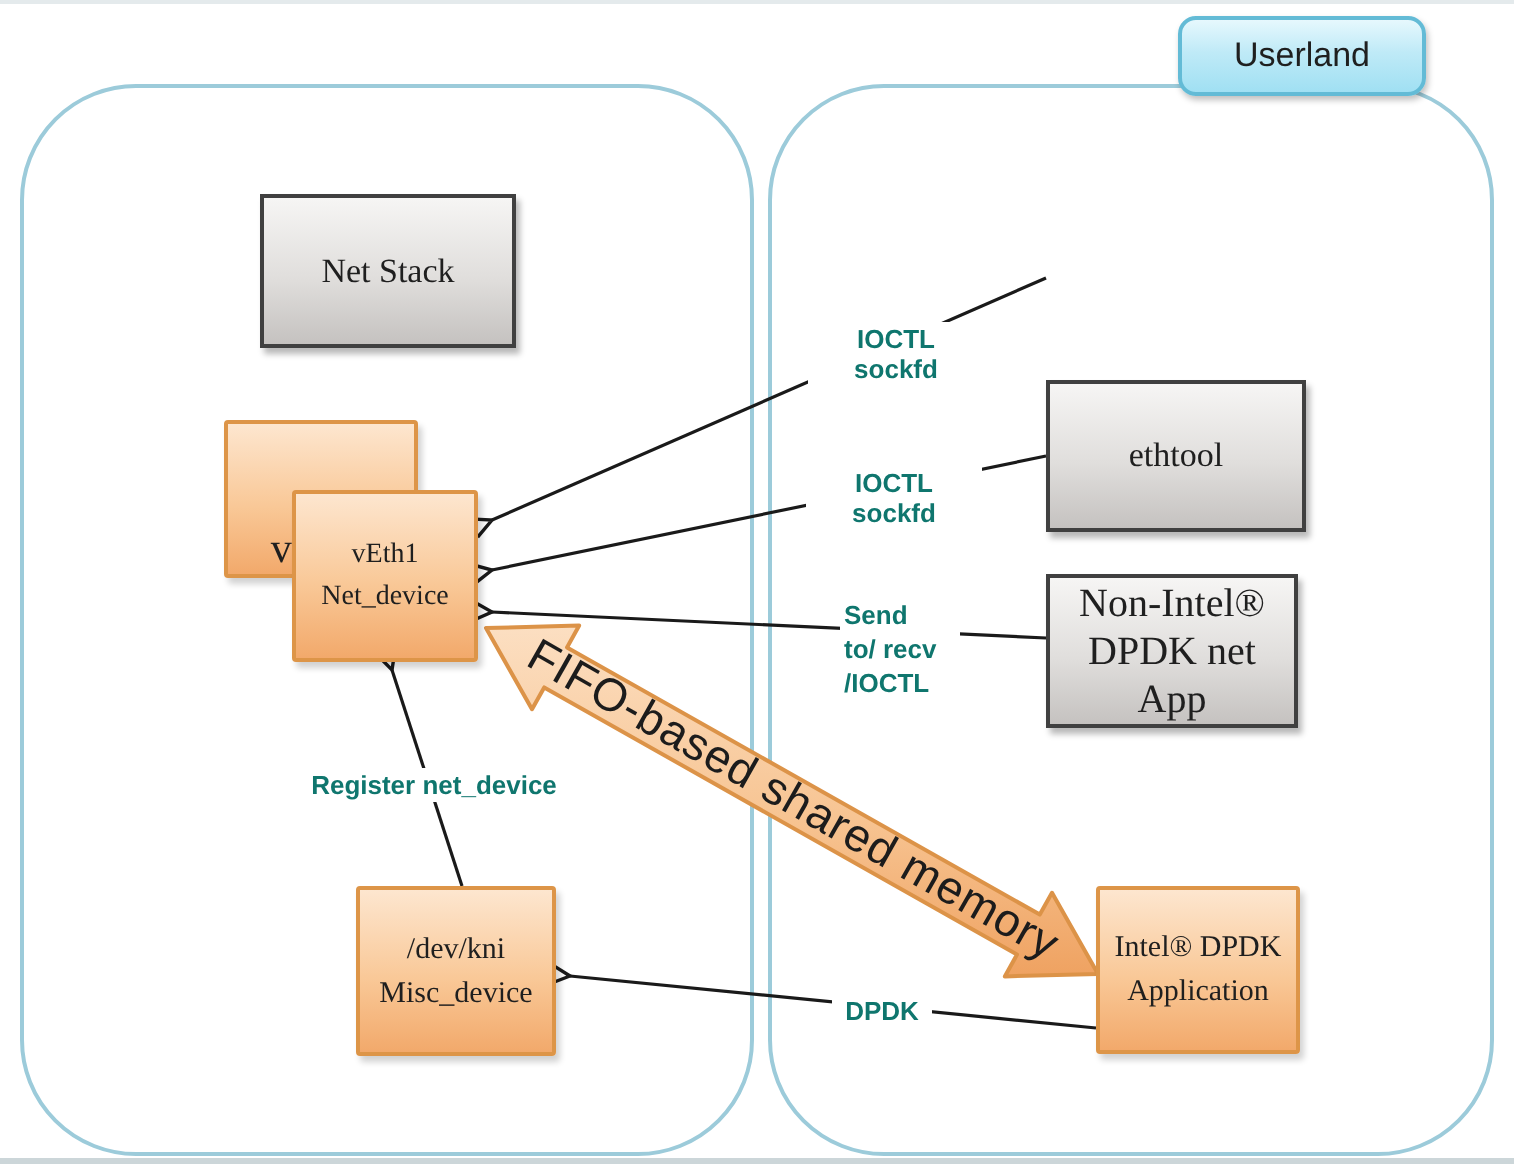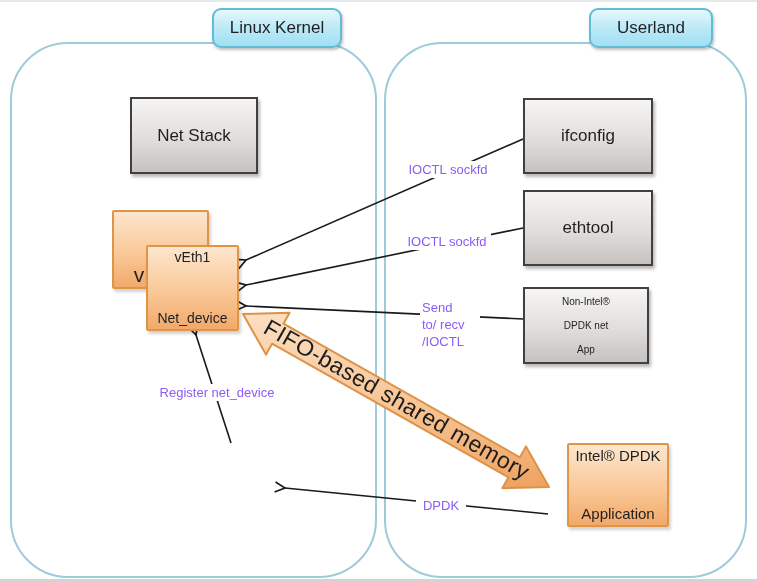--- a/index.html
+++ b/index.html
@@ -20,43 +20,42 @@
     position:absolute;box-sizing:border-box;display:flex;align-items:center;justify-content:center;
     background:linear-gradient(#e6f8fd,#bfeaf7 45%,#a0e0f3);
     border:2px solid #63bbd6;border-radius:9px;font-size:17px;
     box-shadow:1px 2px 3px rgba(0,0,0,.25);z-index:5;
   }
   #kernel-region-label{left:212px;top:8px;width:130px;height:40px;}
   #userland-region-label{left:589px;top:8px;width:124px;height:40px;}
   svg#connector-layer{position:absolute;left:0;top:0;z-index:2;}
   .box{
     position:absolute;box-sizing:border-box;display:flex;flex-direction:column;
-    align-items:center;justify-content:center;text-align:center;z-index:3;
+    align-items:center;justify-content:center;text-align:center;z-index:3;font-family:Liberation Serif, serif;
   }
   .gbox{
     background:linear-gradient(#f6f5f4,#e0dedc 55%,#c5c2c0);
     border:2px solid #404040;box-shadow:2px 3px 3px rgba(0,0,0,.28);
   }
   .obox{
     background:linear-gradient(#fde6cf,#f9c897 55%,#f2a96b);
     border:2px solid #dd9548;border-radius:2px;
     box-shadow:2px 3px 3px rgba(0,0,0,.18);
-    justify-content:space-between;
   }
   #net-stack-box{left:130px;top:97px;width:128px;height:77px;font-size:17px;}
   #ifconfig-box{left:523px;top:98px;width:130px;height:76px;font-size:17px;}
   #ethtool-box{left:523px;top:190px;width:130px;height:76px;font-size:17px;}
-  #non-intel-dpdk-app-box{left:523px;top:287px;width:126px;height:77px;font-size:10px;line-height:24px;}
+  #non-intel-dpdk-app-box{left:523px;top:287px;width:126px;height:77px;font-size:20px;line-height:24px;}
   #veth0-box{left:112px;top:210px;width:97px;height:79px;justify-content:flex-end;padding-top:9px;font-size:21px;}
   #veth1-box{left:146px;top:245px;width:93px;height:86px;font-size:14px;line-height:21px;z-index:4;}
   #dev-kni-box{left:178px;top:443px;width:100px;height:85px;font-size:15px;line-height:22px;}
-  #intel-dpdk-app-box{left:548px;top:443px;width:102px;height:84px;font-size:15px;line-height:22px;margin-left:19px;}
+  #intel-dpdk-app-box{left:548px;top:443px;width:102px;height:84px;font-size:15px;line-height:22px;}
   .conn-label{
-    position:absolute;background:#ffffff;font-size:13px;color:#8b5cf6;
-    z-index:4;text-align:center;padding:1px 2px;
+    position:absolute;background:#ffffff;font-size:13px;color:#0f766e;
+    z-index:4;text-align:center;padding:1px 2px;font-weight:bold;
   }
   #label-ioctl-sockfd-1{left:404px;top:161px;width:84px;}
   #label-ioctl-sockfd-2{left:403px;top:233px;width:84px;}
   #label-send-recv{left:420px;top:298px;width:56px;text-align:left;line-height:17px;}
   #label-ioctl{left:416px;top:497px;width:46px;}
   #label-register{left:151px;top:384px;width:128px;}
 </style>
 </head>
 <body>
 
@@ -83,42 +82,40 @@
     <line x1="523" y1="139" x2="246" y2="260" stroke="#1a1a1a" stroke-width="1.6" marker-end="url(#arrow-v)"></line>
     <line x1="523" y1="228" x2="246" y2="285" stroke="#1a1a1a" stroke-width="1.6" marker-end="url(#arrow-v)"></line>
     <line x1="523" y1="319" x2="246" y2="306" stroke="#1a1a1a" stroke-width="1.6" marker-end="url(#arrow-v)"></line>
     <line x1="548" y1="514" x2="285" y2="488" stroke="#1a1a1a" stroke-width="1.6" marker-end="url(#arrow-v)"></line>
     <line x1="231" y1="443" x2="196" y2="335" stroke="#1a1a1a" stroke-width="1.6" marker-end="url(#arrow-v)"></line>
 
     <polygon points="243,314 289.6,312.8 283.5,323.7 519.9,457.3 526,446.4 549,487 502.4,488.2 508.5,477.3 272.1,343.7 266,354.6" fill="url(#fifo-grad)" stroke="#dc9348" stroke-width="2" stroke-linejoin="round"></polygon>
     <text x="396" y="401" transform="rotate(29.5 396 401)" text-anchor="middle" dominant-baseline="middle" font-size="23" letter-spacing="0.5" fill="#1c1c1c">FIFO-based shared memory</text>
   </svg>
 
-  <div class="region-label" id="kernel-region-label">
-    <span>Linux Kernel</span>
-  </div>
   <div class="region-label" id="userland-region-label">
     <span>Userland</span>
   </div>
 
   <div class="box gbox" id="net-stack-box">
     <span>Net Stack</span>
   </div>
 
   <div class="box obox" id="veth0-box">
     <span>vEth0</span>
   </div>
   <div class="box obox" id="veth1-box">
     <span>vEth1</span>
     <span>Net_device</span>
   </div>
+  <div class="box obox" id="dev-kni-box">
+    <span>/dev/kni</span>
+    <span>Misc_device</span>
+  </div>
 
-  <div class="box gbox" id="ifconfig-box">
-    <span>ifconfig</span>
-  </div>
   <div class="box gbox" id="ethtool-box">
     <span>ethtool</span>
   </div>
   <div class="box gbox" id="non-intel-dpdk-app-box">
     <span>Non-Intel®</span>
     <span>DPDK net</span>
     <span>App</span>
   </div>
   <div class="box obox" id="intel-dpdk-app-box">
     <span>Intel® DPDK</span>

